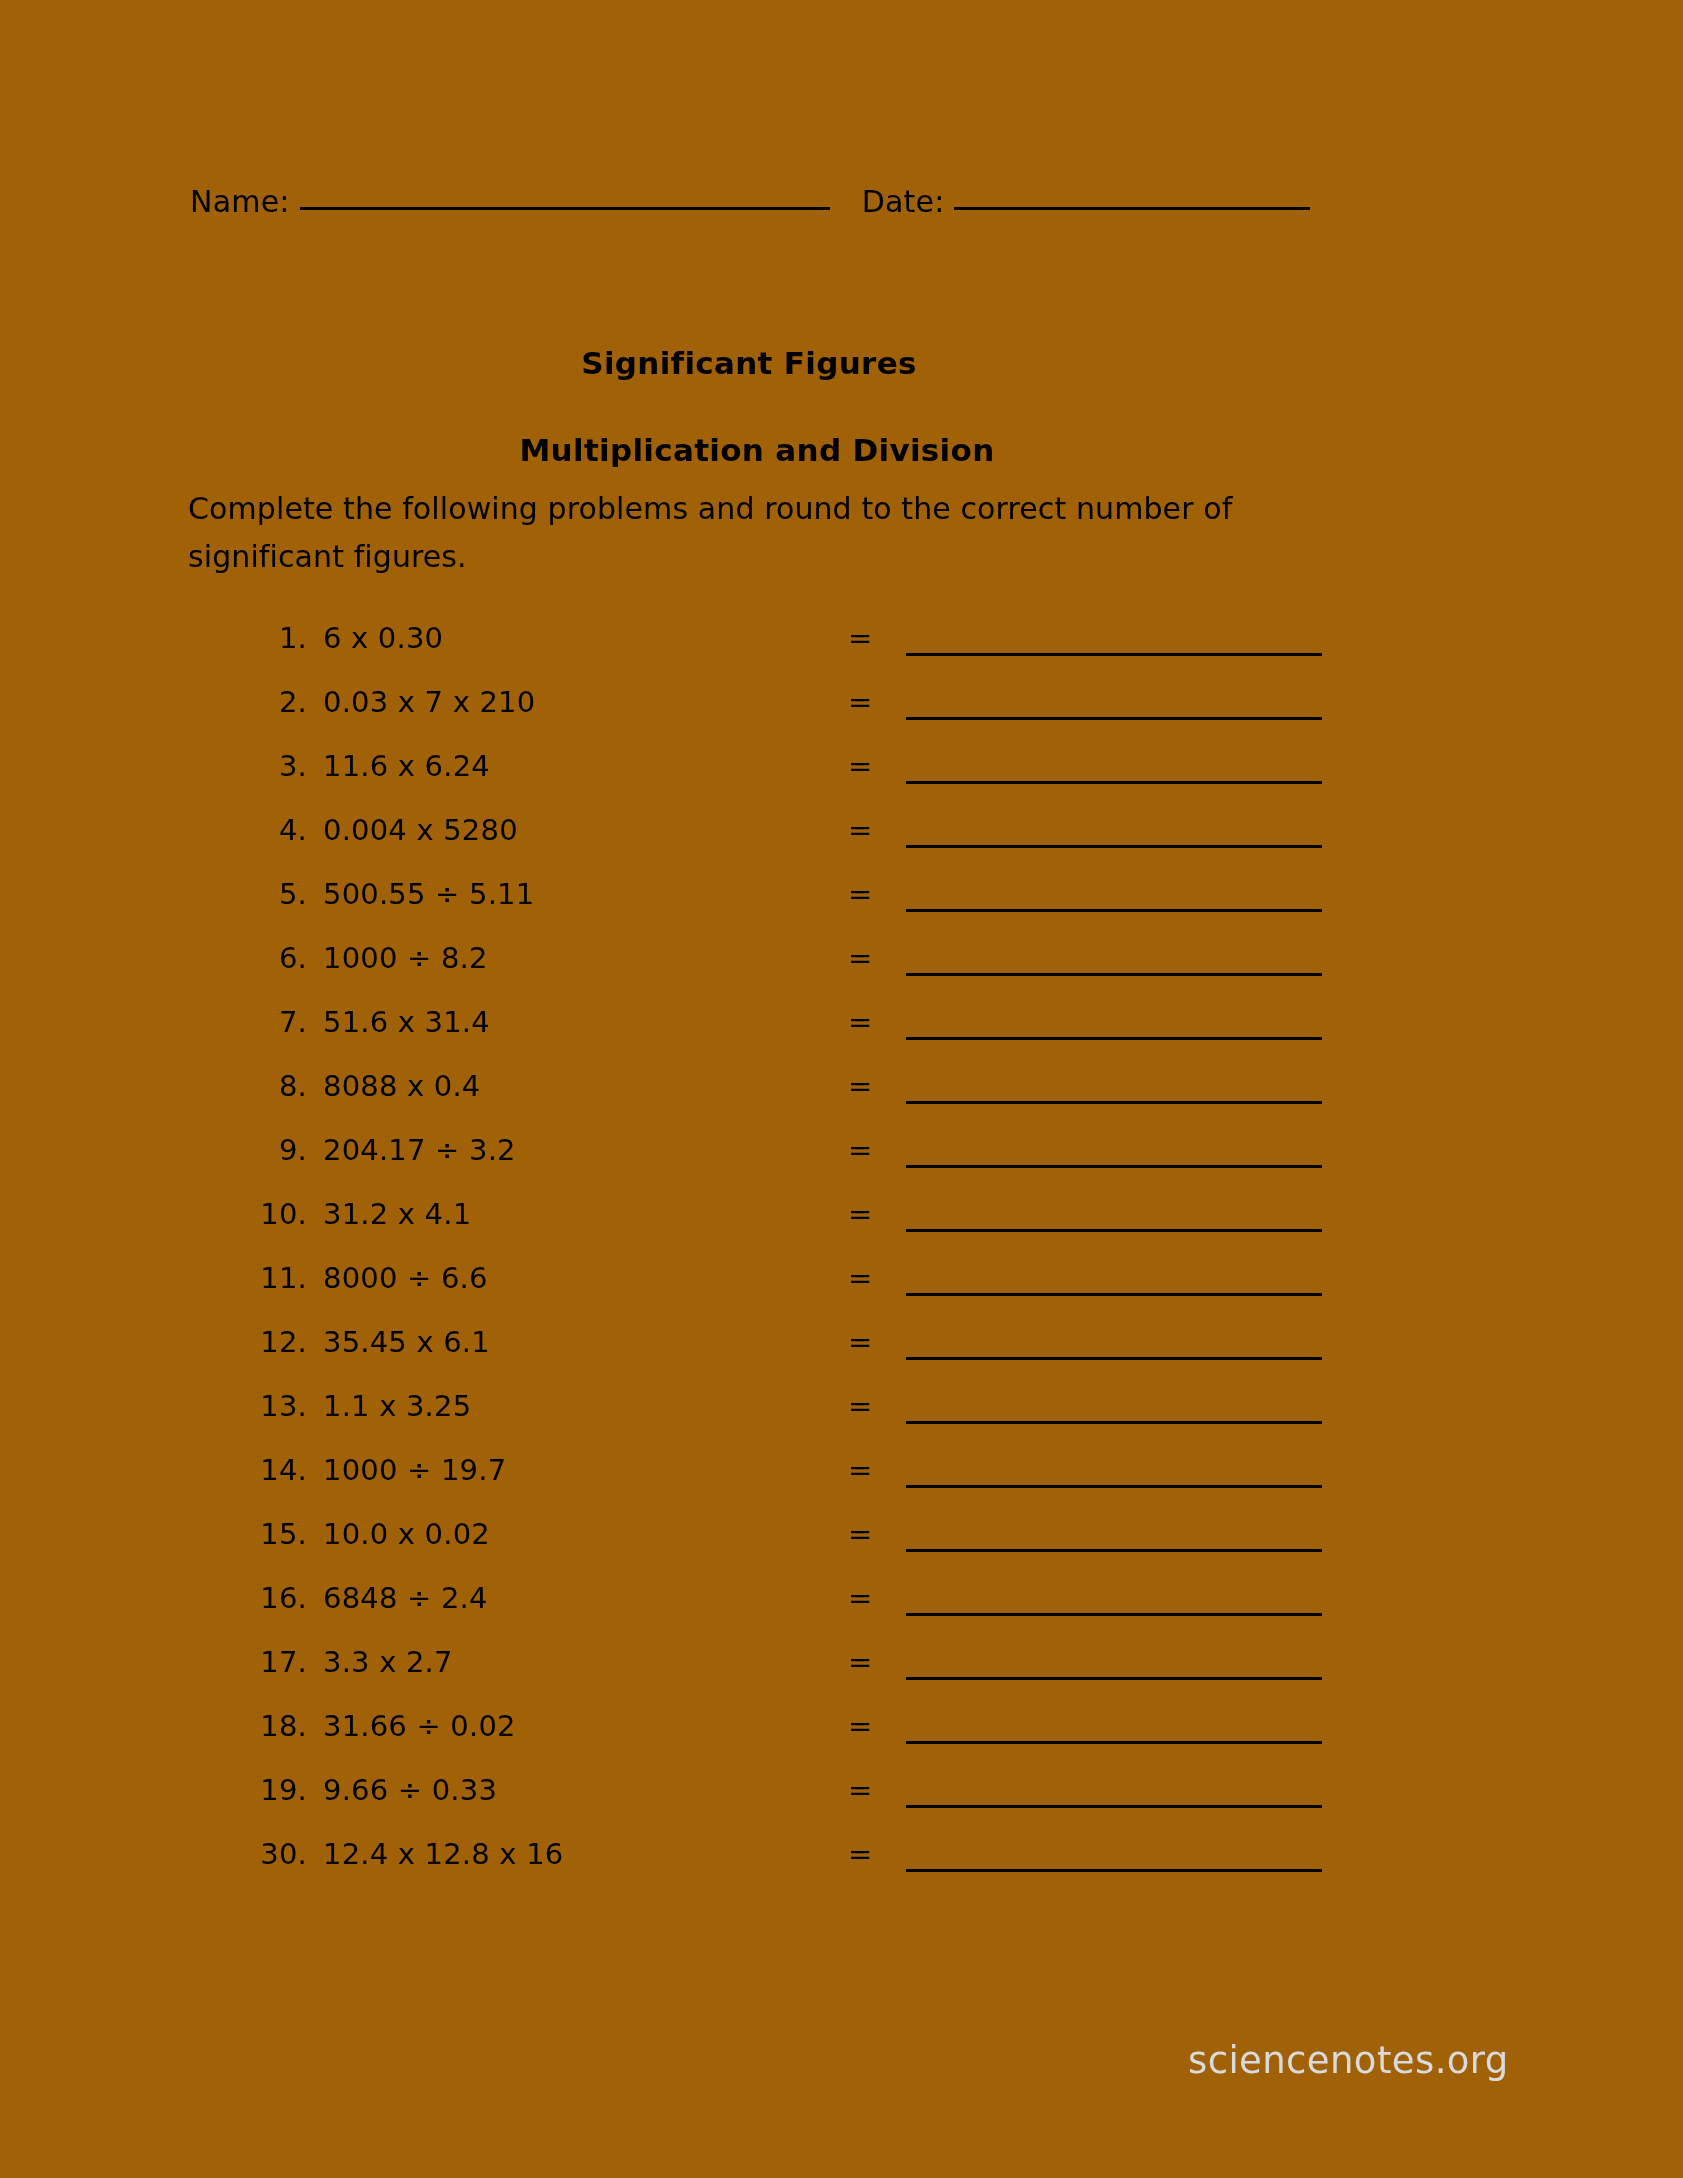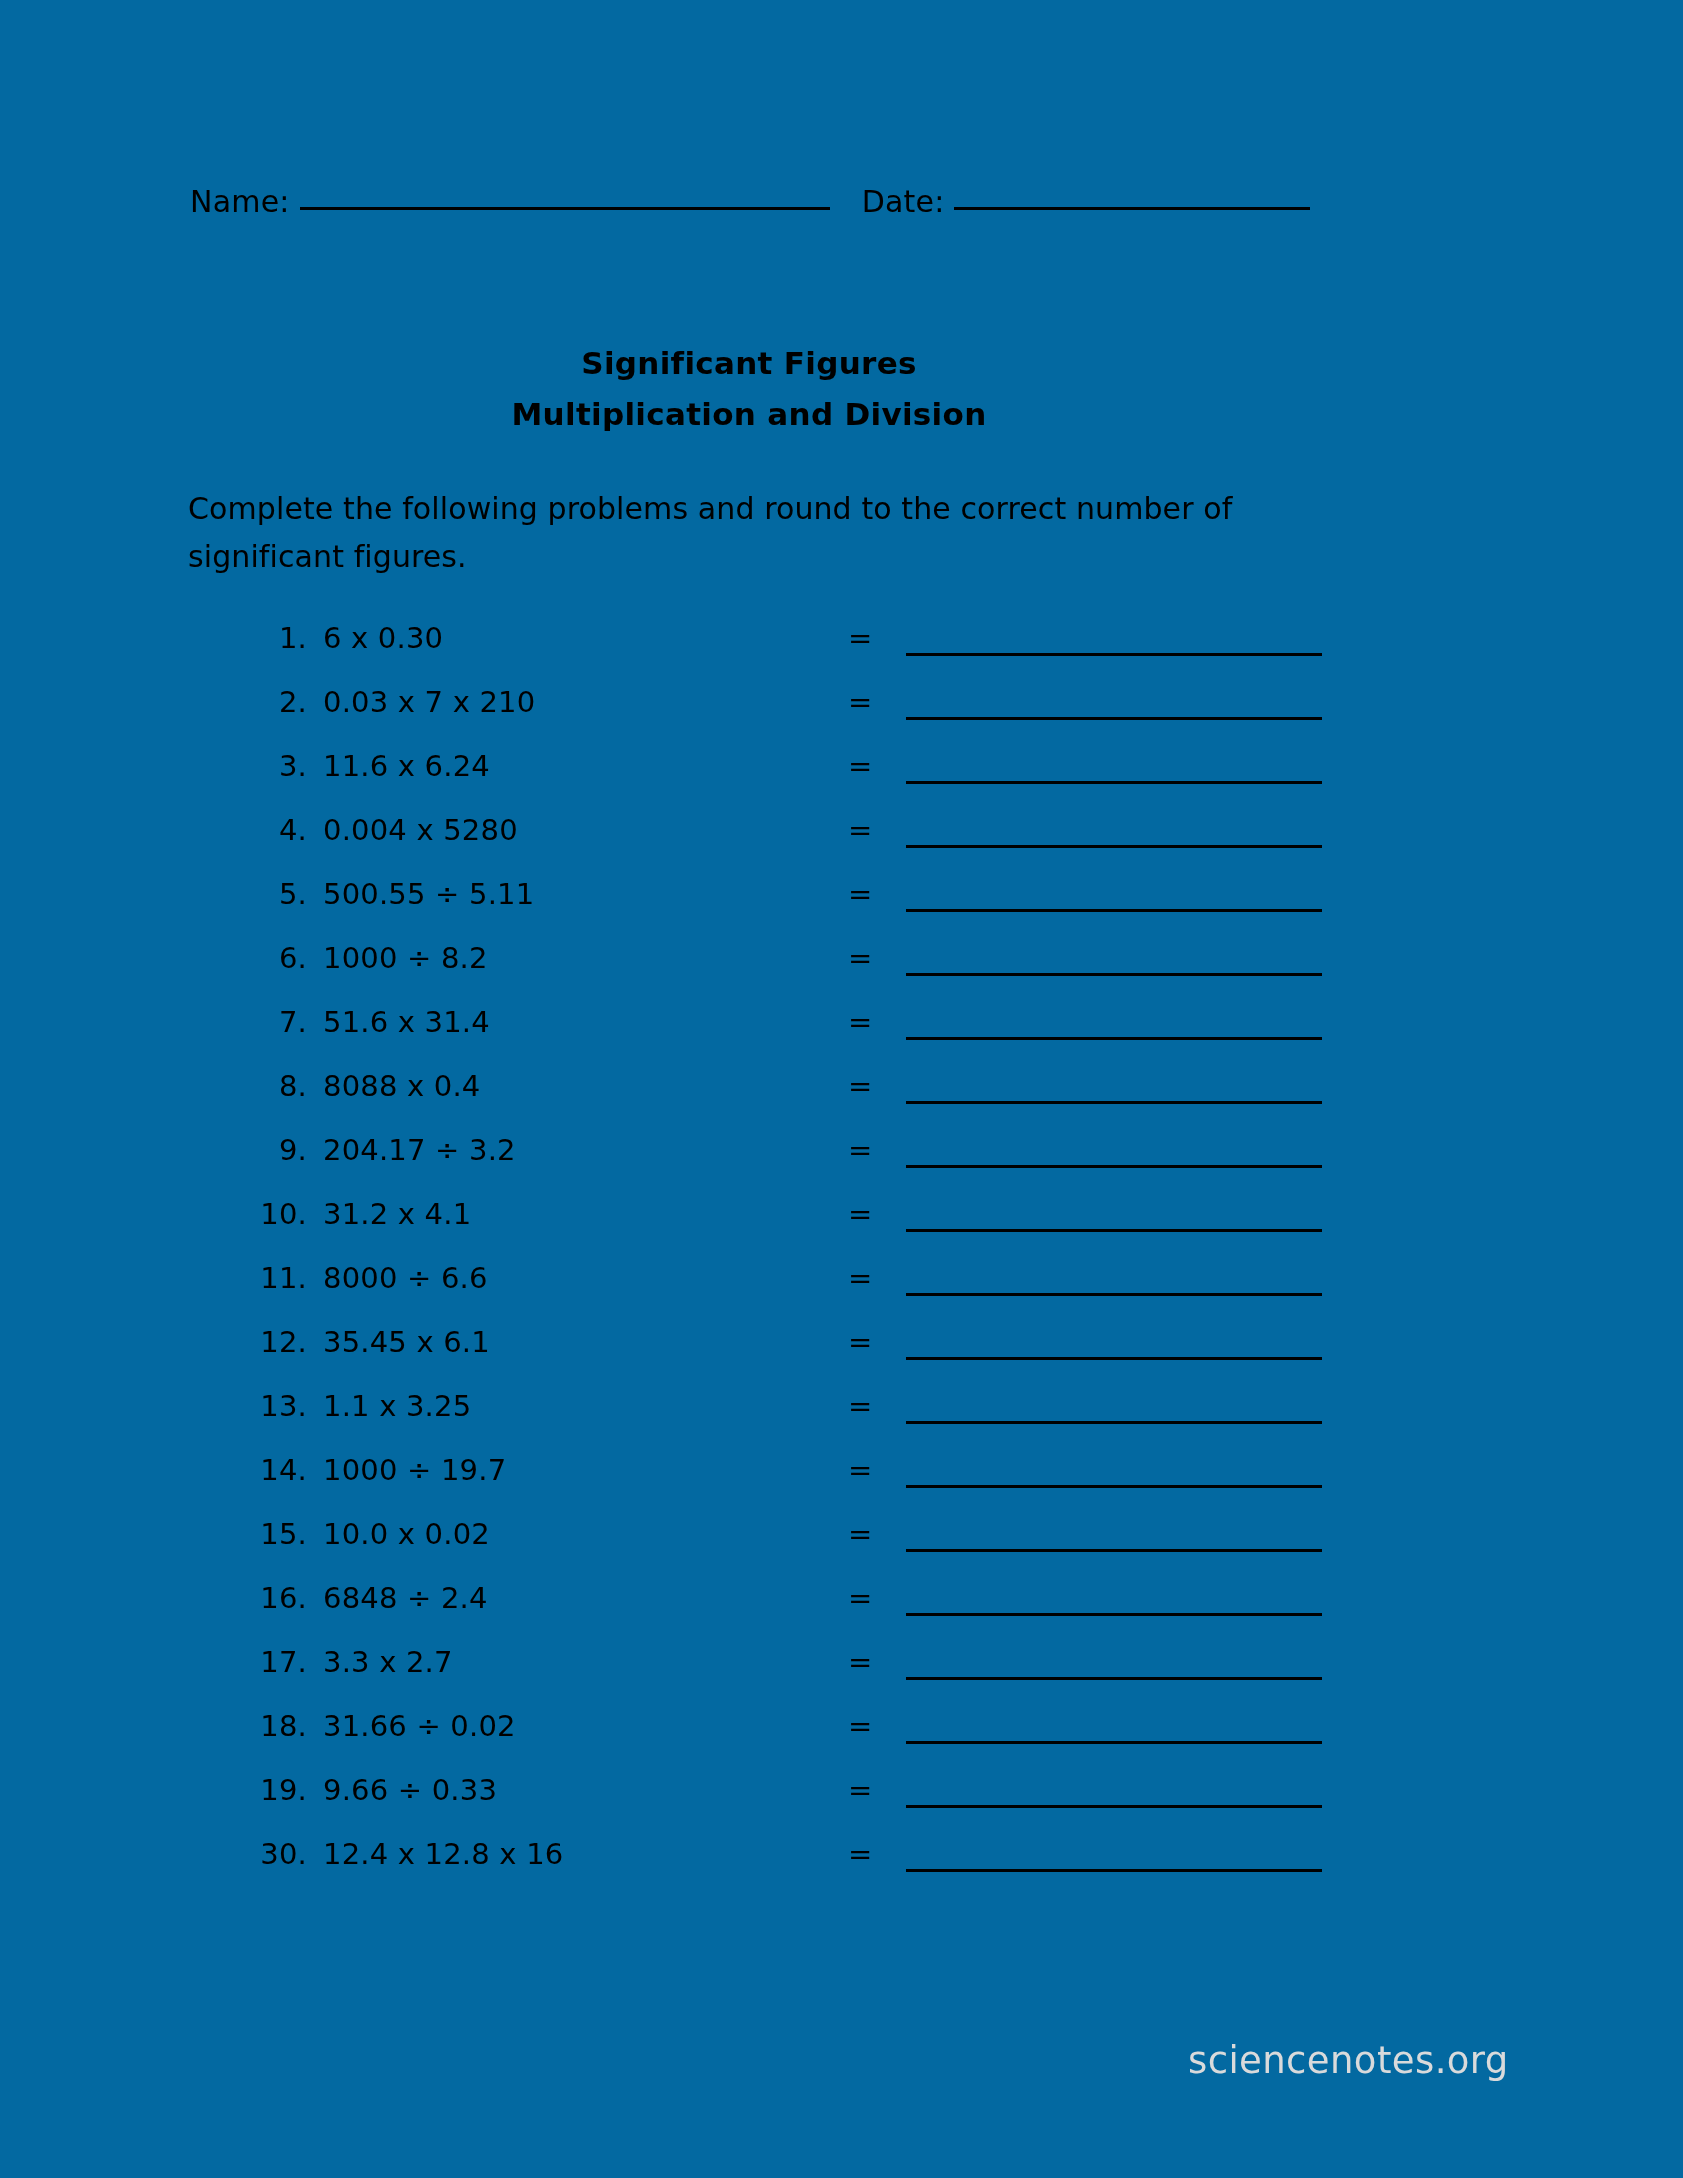--- a/index.html
+++ b/index.html
@@ -15,21 +15,21 @@
     color: #000000;
     position: relative;
     overflow: hidden;
   }
 
   .page {
     position: absolute;
     left: 0; top: 0;
     width: 1683px;
     height: 2178px;
-    background: #0369a1;
+    background: #a16207;
   }
 
   
   .name-date-row {
     position: absolute;
     left: 190px;
     top: 184px;
     width: 1168px;
     display: flex;
     align-items: baseline;
@@ -57,21 +57,21 @@
   .title {
     position: absolute;
     left: 0;
     width: 1498px;
     text-align: center;
     font-weight: bold;
     font-size: 31px;
     letter-spacing: 0.3px;
   }
   .title-1 { top: 345px; }
-  .title-2 { top: 396px; }
+  .title-2 { top: 432px; margin-left: 8px; }
 
   
   .instructions {
     position: absolute;
     left: 188px;
     top: 485px;
     width: 1168px;
     font-size: 30px;
     line-height: 48px;
     letter-spacing: 0.1px;

